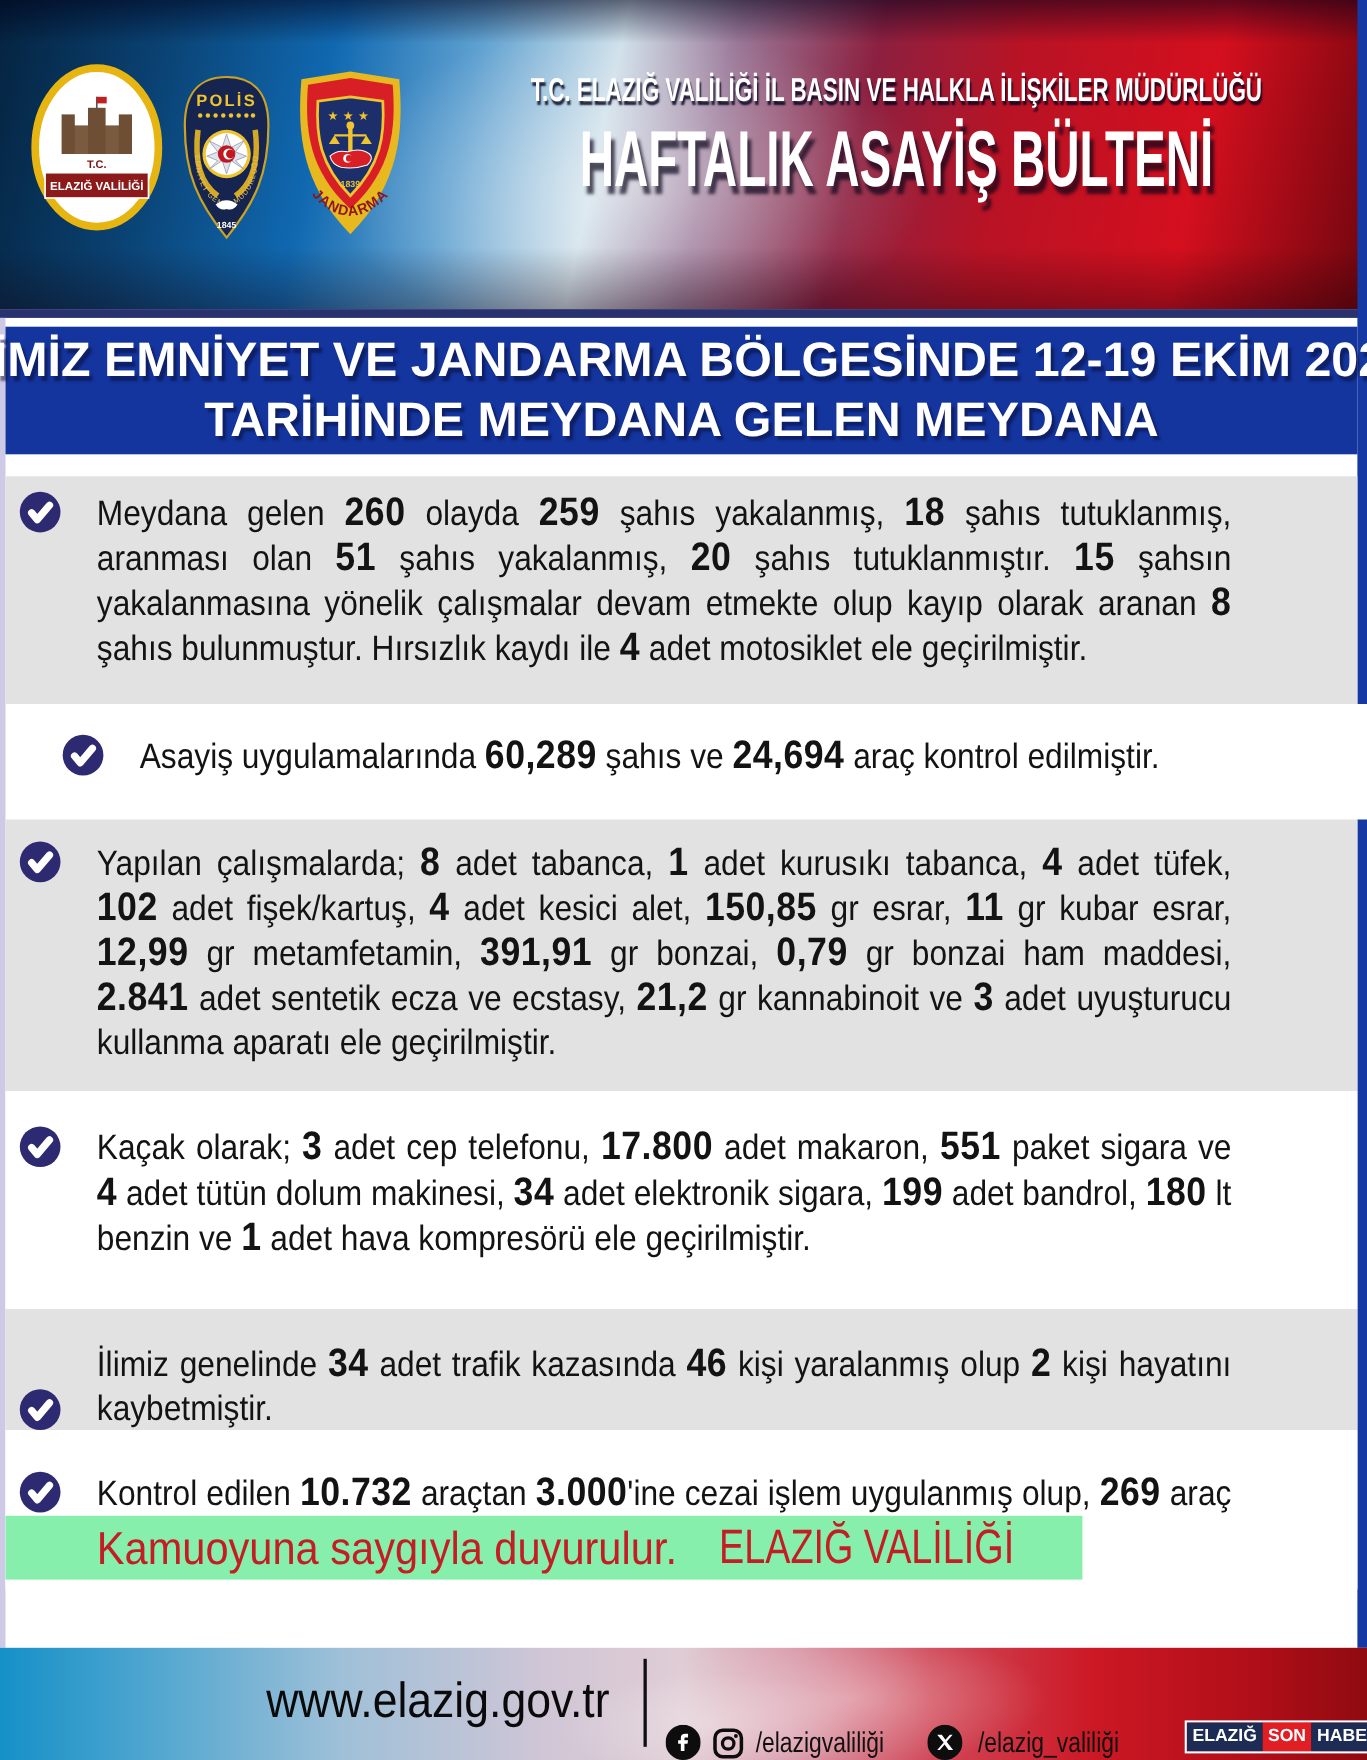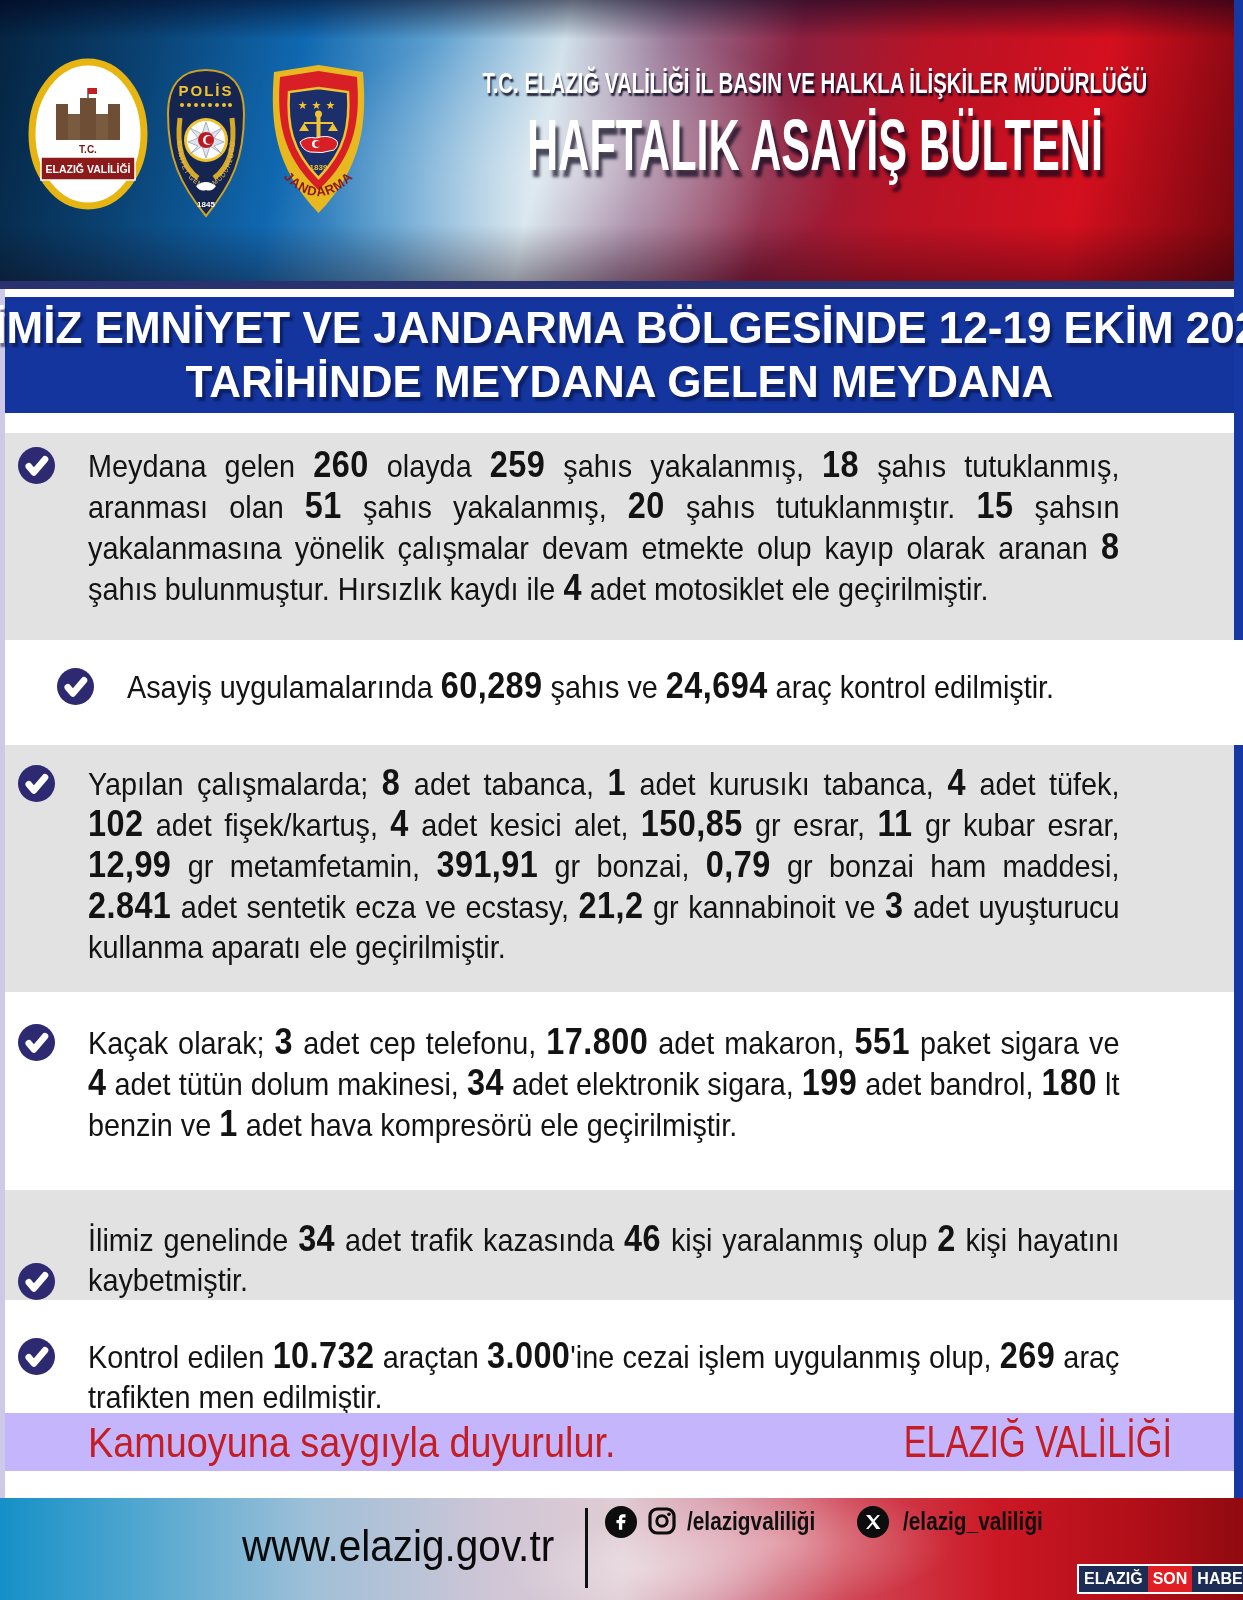--- a/index.html
+++ b/index.html
@@ -40,36 +40,36 @@
   
   .sec{position:absolute;left:5px;width:1229px;display:flex;align-items:flex-start;background:#ffffff;}
   .sec.shade{background:#e3e2e3;}
   .check{flex:0 0 37px;width:37px;height:37px;margin-left:13px;border-radius:50%;background:#2e2a71;}
   .check svg{display:block;width:37px;height:37px;}
   .btxt{margin-left:33px;width:1219px;transform:scaleX(0.9);transform-origin:0 0;
     font-size:32px;line-height:40px;color:#131313;text-align:justify;}
   .btxt .num{font-weight:700;font-size:36px;letter-spacing:0.5px;}
 
   
-  .signoff{position:absolute;left:5px;top:1413px;width:1229px;height:58px;background:#c4b5fd;}
+  .signoff{position:absolute;left:5px;top:1378px;width:979px;height:58px;background:#86efac;}
   .signoff-left{position:absolute;left:83px;top:6px;font-size:42px;color:#c41e24;
     transform:scaleX(0.9);transform-origin:0 50%;white-space:nowrap;}
   .signoff-right{position:absolute;right:62px;top:4px;font-size:44px;color:#c41e24;
     transform:scaleX(0.78);transform-origin:100% 50%;white-space:nowrap;}
 
   
   .footer{position:absolute;left:0;top:1498px;width:1243px;height:102px;
     background:
       radial-gradient(ellipse 260px 90px at 62% 45%,rgba(255,255,255,0.35),rgba(255,255,255,0) 70%),
       radial-gradient(ellipse 200px 70px at 52% 70%,rgba(255,255,255,0.30),rgba(255,255,255,0) 70%),
       linear-gradient(90deg,#1590c8 0%,#55a8d0 12%,#9fc0d8 25%,#d0c6d6 40%,#e0ccd4 50%,#d898a8 58%,#d04858 68%,#cc1825 80%,#b00e18 92%,#900a10 100%);}
   .website{position:absolute;left:242px;top:22px;font-size:45px;color:#0a0a0a;
     transform:scaleX(0.9);transform-origin:0 0;white-space:nowrap;}
   .fdivider{position:absolute;left:585px;top:10px;width:3px;height:80px;background:#101010;}
-  .social{position:absolute;left:605px;top:8px;height:94px;display:flex;align-items:flex-start;gap:10px;font-weight:bold;}
+  .social{position:absolute;left:605px;top:8px;height:94px;display:flex;align-items:flex-end;gap:10px;}
   .sicon{display:block;}
   .handle{font-size:26px;color:#101010;transform:scaleX(0.8);transform-origin:0 50%;white-space:nowrap;}
   .handle.h2{margin-left:4px;}
   .badge{position:absolute;left:1077px;top:66px;display:flex;border:2px solid #fff;height:26px;
     font-size:16px;font-weight:700;color:#fff;line-height:26px;}
   .badge span{padding:0 5px;}
   .bg-navy{background:#1d2c55;}
   .bg-red{background:#e01e24;}
 </style>
 </head>

